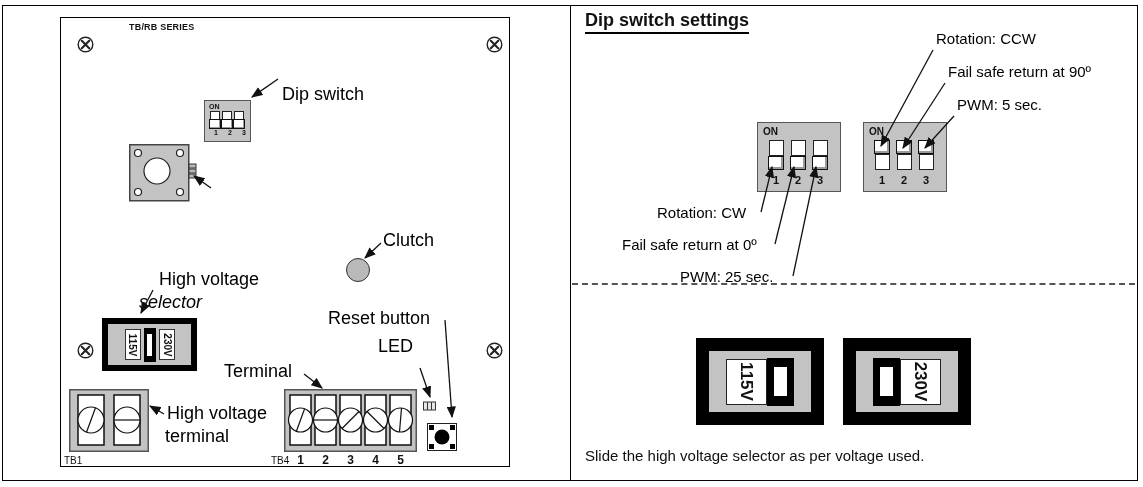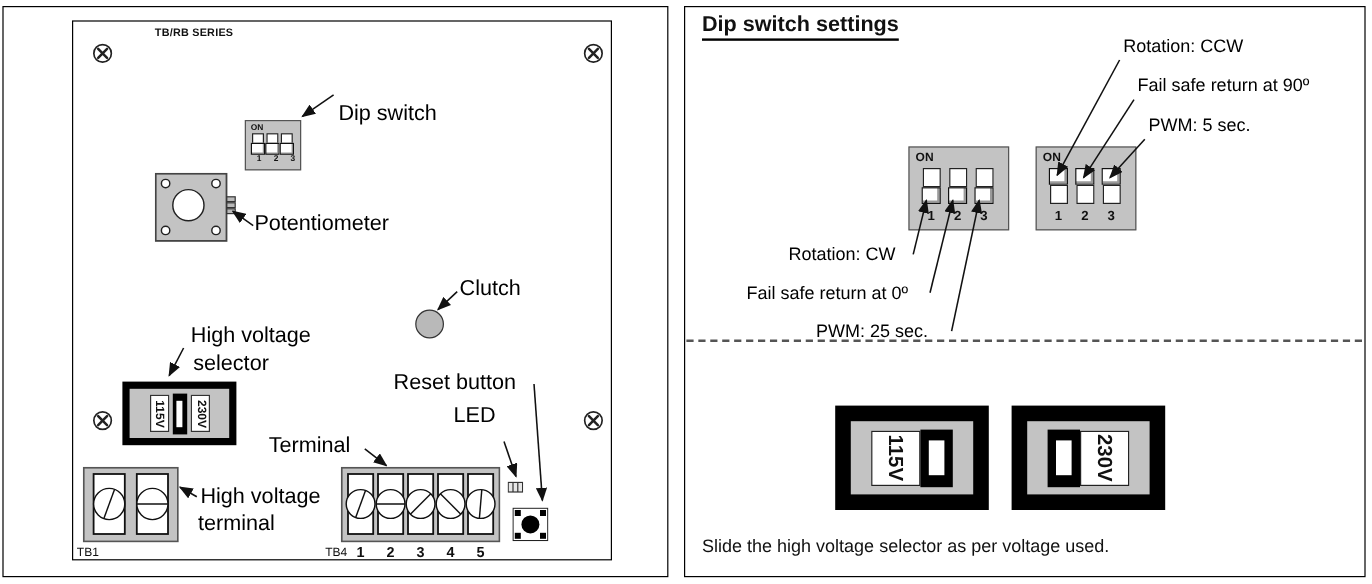--- a/index.html
+++ b/index.html
@@ -3,21 +3,21 @@
 <meta charset="utf-8">
 <style>
   html,body{margin:0;padding:0;}
   body{
     font-family:"Liberation Sans", sans-serif;
     background:#fff; color:#111;
     width:1143px; height:487px; position:relative; overflow:hidden;
   }
   .abs{position:absolute;}
   .panel{position:absolute; border:1.5px solid #000; background:#fff;}
-  #left-panel{left:2px; top:5px; width:553px; height:474px;}
+  #left-panel{left:2px; top:5px; width:553px; height:474px;padding-left:28px;}
   #right-panel{left:570px; top:5px; width:566px; height:474px;}
   #board{position:absolute; left:57px; top:11px; width:448px; height:448px; border:1.5px solid #000;}
   .board-title{font-size:9px; font-weight:bold; white-space:nowrap; letter-spacing:.2px;}
   .lbl{position:absolute; font-size:18px; line-height:1.15; white-space:nowrap; color:#000;}
   .lbl-r{position:absolute; font-size:15px; line-height:1.1; white-space:nowrap; color:#000000;}
   .heading{font-size:18px; font-weight:bold; display:inline-block;
            border-bottom:2.5px solid #000; padding-bottom:1px; white-space:nowrap;}
   .note{font-size:15px; white-space:nowrap;}
   .dashed-sep{position:absolute; left:1px; width:563px; border-top:2px dashed #555; height:0;}
 
@@ -120,27 +120,26 @@
         <circle cx="9" cy="48" r="3.5"></circle>
           <circle cx="51" cy="48" r="3.5"></circle>
         <circle cx="28" cy="27" r="13"></circle>
       </g>
       <g fill="#b9b9b9" stroke="#333" stroke-width="1">
         <rect x="60" y="20" width="7" height="4"></rect>
           <rect x="60" y="25" width="7" height="4"></rect>
           <rect x="60" y="30" width="7" height="4"></rect>
       </g>
     </svg>
-    <div class="lbl" style="left:151px; top:158px;">Potentiometer</div>
 
     <div class="clutch-circle" style="left:285px; top:240px;"></div>
     <div class="lbl" style="left:322px; top:212px;">Clutch</div>
 
     <div class="lbl" style="left:98px; top:251px;">High voltage</div>
-    <div class="lbl" style="left:100px; top:274px;">selector</div>
+    <div class="lbl" style="left:78px; top:274px;font-style:italic;">selector</div>
     <div class="hv-sm" style="left:41px; top:300px;">
       <div class="hv-sm-inner">
         <div class="hv-box-sm">
             <span class="rot">115V</span>
           </div>
         <div class="hv-slot-sm">
             <div class="hv-slot-inner-sm"></div>
           </div>
         <div class="hv-box-sm">
             <span class="rot">230V</span>

